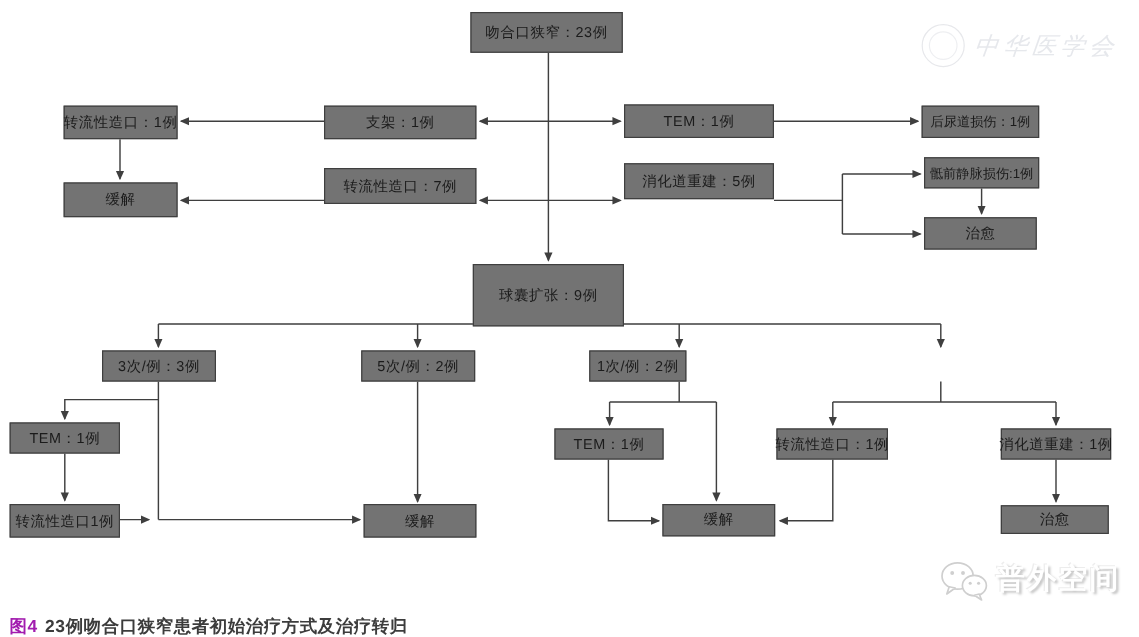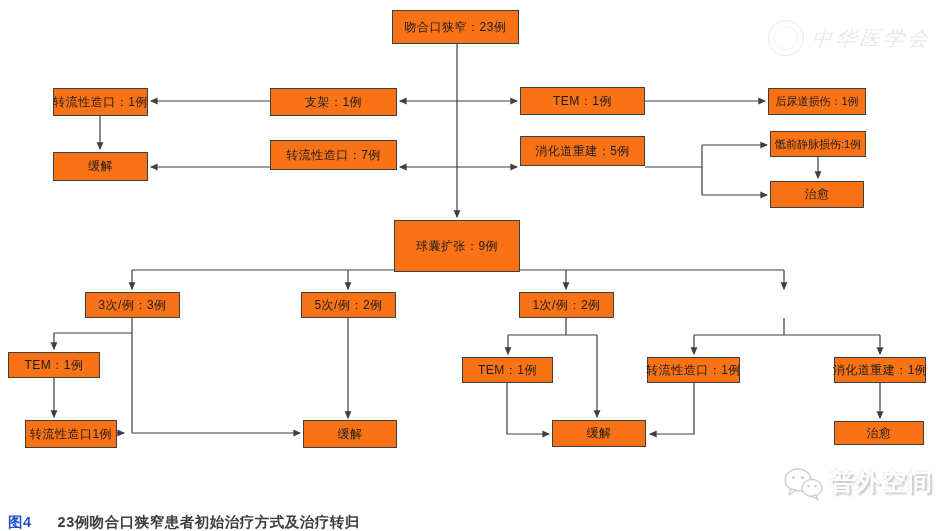--- a/index.html
+++ b/index.html
@@ -1,28 +1,28 @@
 <!DOCTYPE html>
 <html><head>
 <meta charset="utf-8">
 <style>
   html,body{margin:0;padding:0;background:#fff;}
   body{width:949px;height:531px;position:relative;overflow:hidden;
        font-family:"Liberation Sans","DejaVu Sans",sans-serif;}
   .stage{position:absolute;inset:0;width:949px;height:531px;background:#ffffff;}
   svg.connectors{position:absolute;left:0;top:0;width:949px;height:531px;pointer-events:none;}
-  .node{position:absolute;background:#f97316;border:1px solid #3f3f3f;
+  .node{position:absolute;background:#737373;border:1px solid #3f3f3f;
         display:flex;align-items:center;justify-content:center;
         font-size:12px;color:#1b1b1b;white-space:nowrap;box-sizing:border-box;
         letter-spacing:0.5px;}
   .node.small{font-size:11px;letter-spacing:0;}
   .note{position:absolute;left:8px;top:466px;font-size:12.5px;color:#2e2e2e;letter-spacing:0.5px;}
   .caption{position:absolute;left:8px;top:513px;font-size:14.5px;color:#3c3c3c;
            font-weight:bold;letter-spacing:0.5px;}
-  .caption .tag{color:#1d4ed8;margin-right:26px;}
+  .caption .tag{color:#a21caf;margin-right:6px;}
   .wm-top{position:absolute;left:768px;top:20px;display:flex;align-items:center;gap:8px;
           color:#dfe1e6;opacity:0.85;}
   .wm-top .seal{width:34px;height:34px;border:1.5px solid #e3e4e8;border-radius:50%;
           position:relative;}
   .wm-top .seal::after{content:"";position:absolute;inset:5px;border:1px solid #ebecef;border-radius:50%;}
   .wm-top .wm-text{font-size:20px;font-style:italic;letter-spacing:4px;color:#e2e4e9;
           transform:skewX(-6deg);}
   .wm-bottom{position:absolute;left:782px;top:466px;display:flex;align-items:flex-start;gap:6px;}
   .wm-bottom .wm-text{font-size:24px;font-weight:bold;color:#ffffff;letter-spacing:2px;
           text-shadow:2px 2px 2px #c6c6c6, -1px -1px 0 #ededed;}
@@ -103,23 +103,23 @@
   <div class="node" style="left:520px;top:87px;width:125px;height:28px">TEM：1例</div>
   <div class="node small" style="left:768px;top:88px;width:98px;height:27px">后尿道损伤：1例</div>
   <div class="node" style="left:53px;top:152px;width:95px;height:29px">缓解</div>
   <div class="node" style="left:270px;top:140px;width:127px;height:30px">转流性造口：7例</div>
   <div class="node" style="left:520px;top:136px;width:125px;height:30px">消化道重建：5例</div>
   <div class="node small" style="left:770px;top:131px;width:96px;height:26px">骶前静脉损伤:1例</div>
   <div class="node" style="left:770px;top:181px;width:94px;height:27px">治愈</div>
   <div class="node" style="left:394px;top:220px;width:126px;height:52px">球囊扩张：9例</div>
   <div class="node" style="left:85px;top:292px;width:95px;height:26px">3次/例：3例</div>
   <div class="node" style="left:301px;top:292px;width:95px;height:26px">5次/例：2例</div>
-  <div class="node" style="left:519px;top:292px;width:95px;height:26px">1次/例：2例</div>
+  <div class="node" style="left:491px;top:292px;width:81px;height:26px">1次/例：2例</div>
   <div class="node" style="left:8px;top:352px;width:92px;height:26px">TEM：1例</div>
-  <div class="node" style="left:25px;top:420px;width:92px;height:28px">转流性造口1例</div>
+  <div class="node" style="left:8px;top:420px;width:92px;height:28px">转流性造口1例</div>
   <div class="node" style="left:303px;top:420px;width:94px;height:28px">缓解</div>
   <div class="node" style="left:462px;top:357px;width:91px;height:26px">TEM：1例</div>
   <div class="node" style="left:552px;top:420px;width:94px;height:27px">缓解</div>
   <div class="node" style="left:647px;top:357px;width:93px;height:26px">转流性造口：1例</div>
   <div class="node" style="left:834px;top:357px;width:92px;height:26px">消化道重建：1例</div>
   <div class="node" style="left:834px;top:421px;width:90px;height:24px">治愈</div>
 
 
   <div class="wm-bottom">
     <svg width="42" height="36" viewBox="0 0 42 36">

